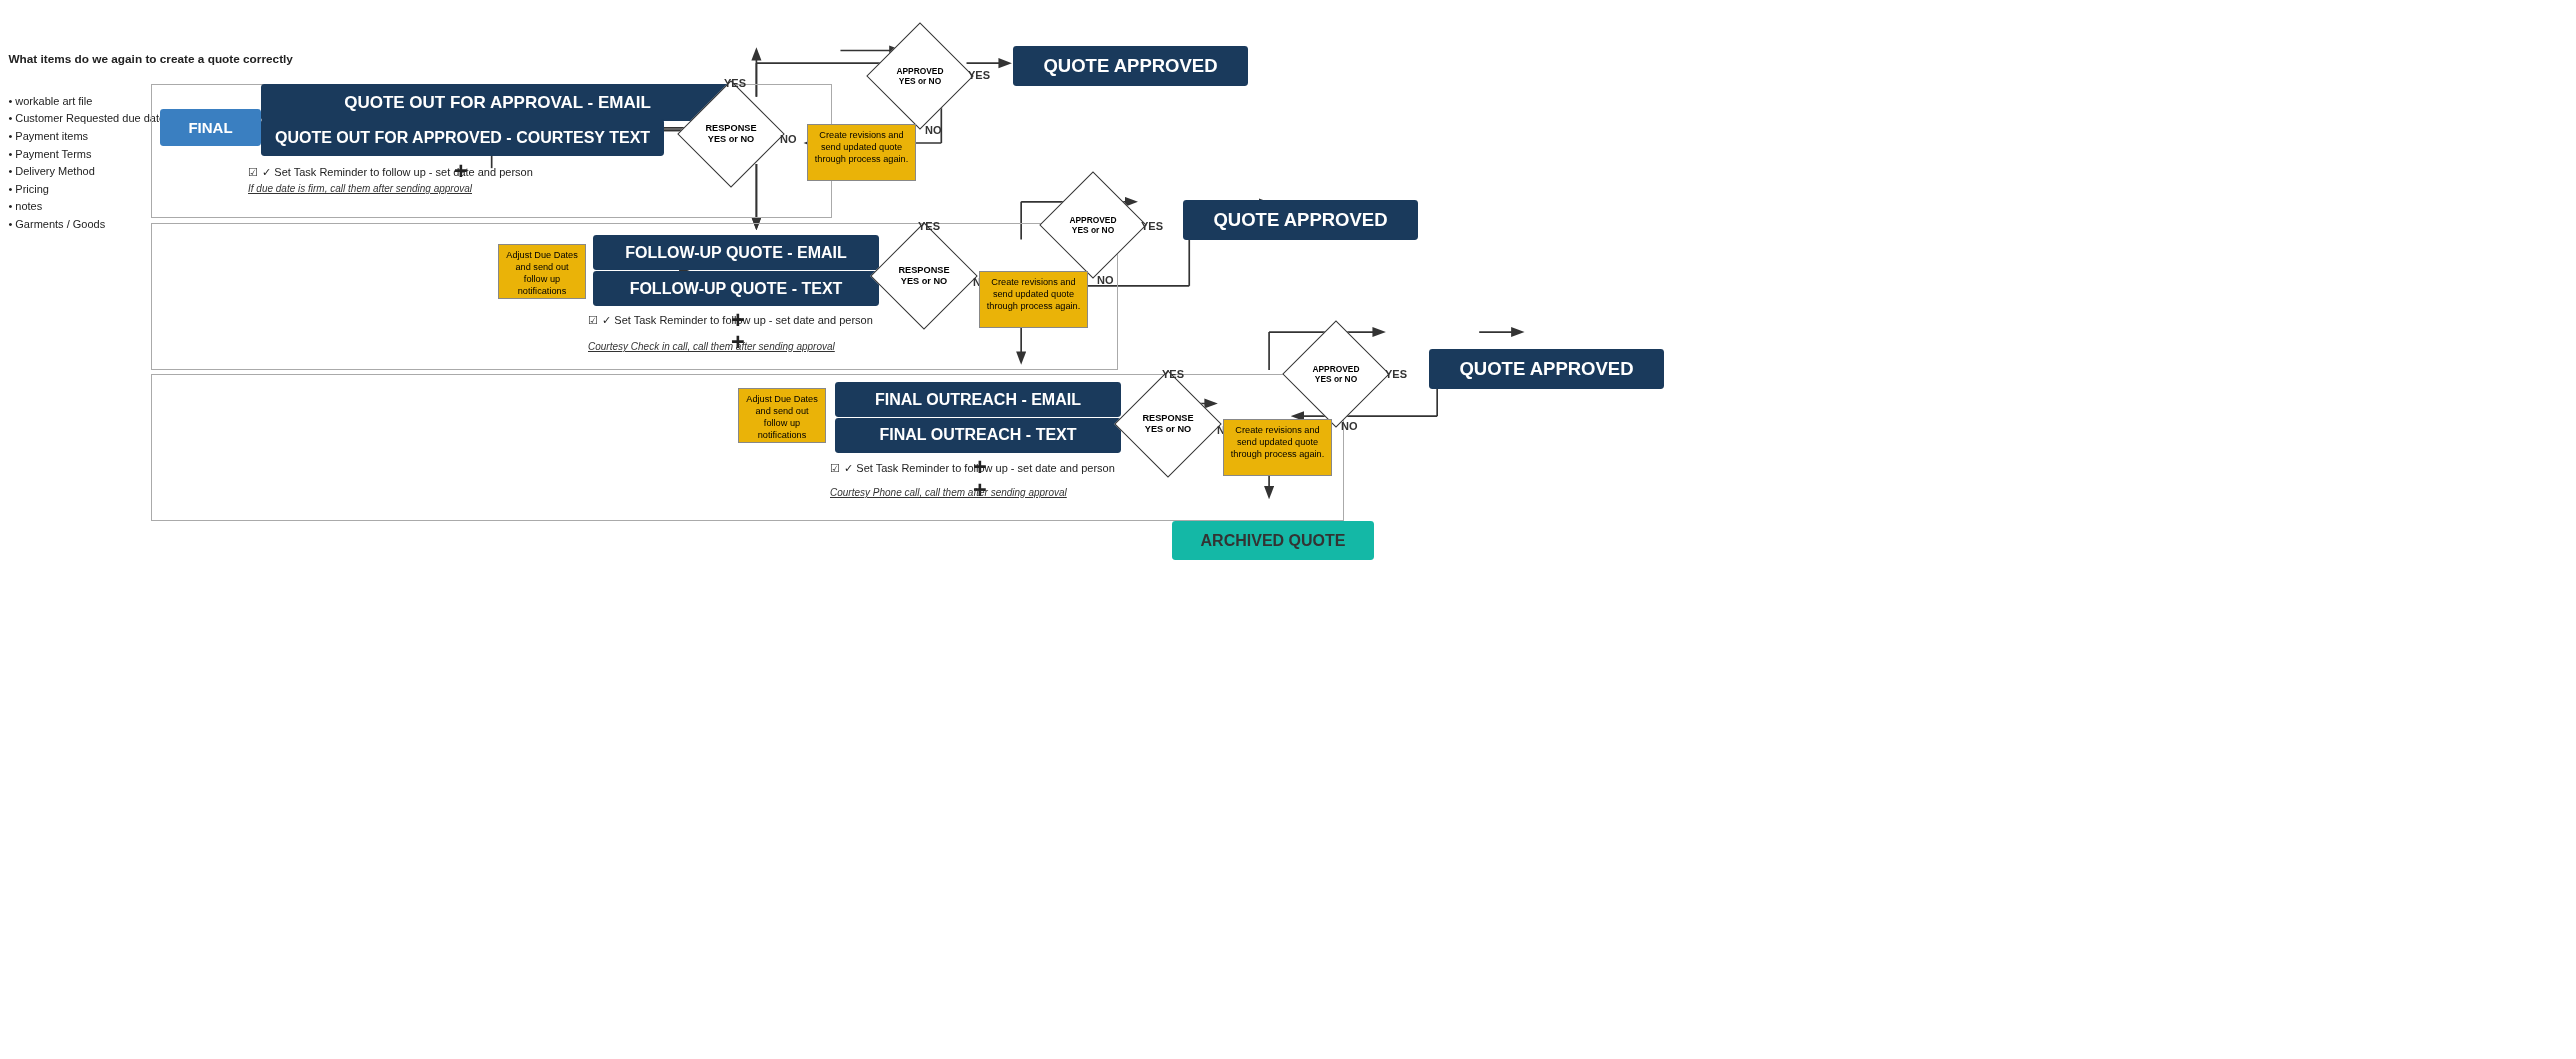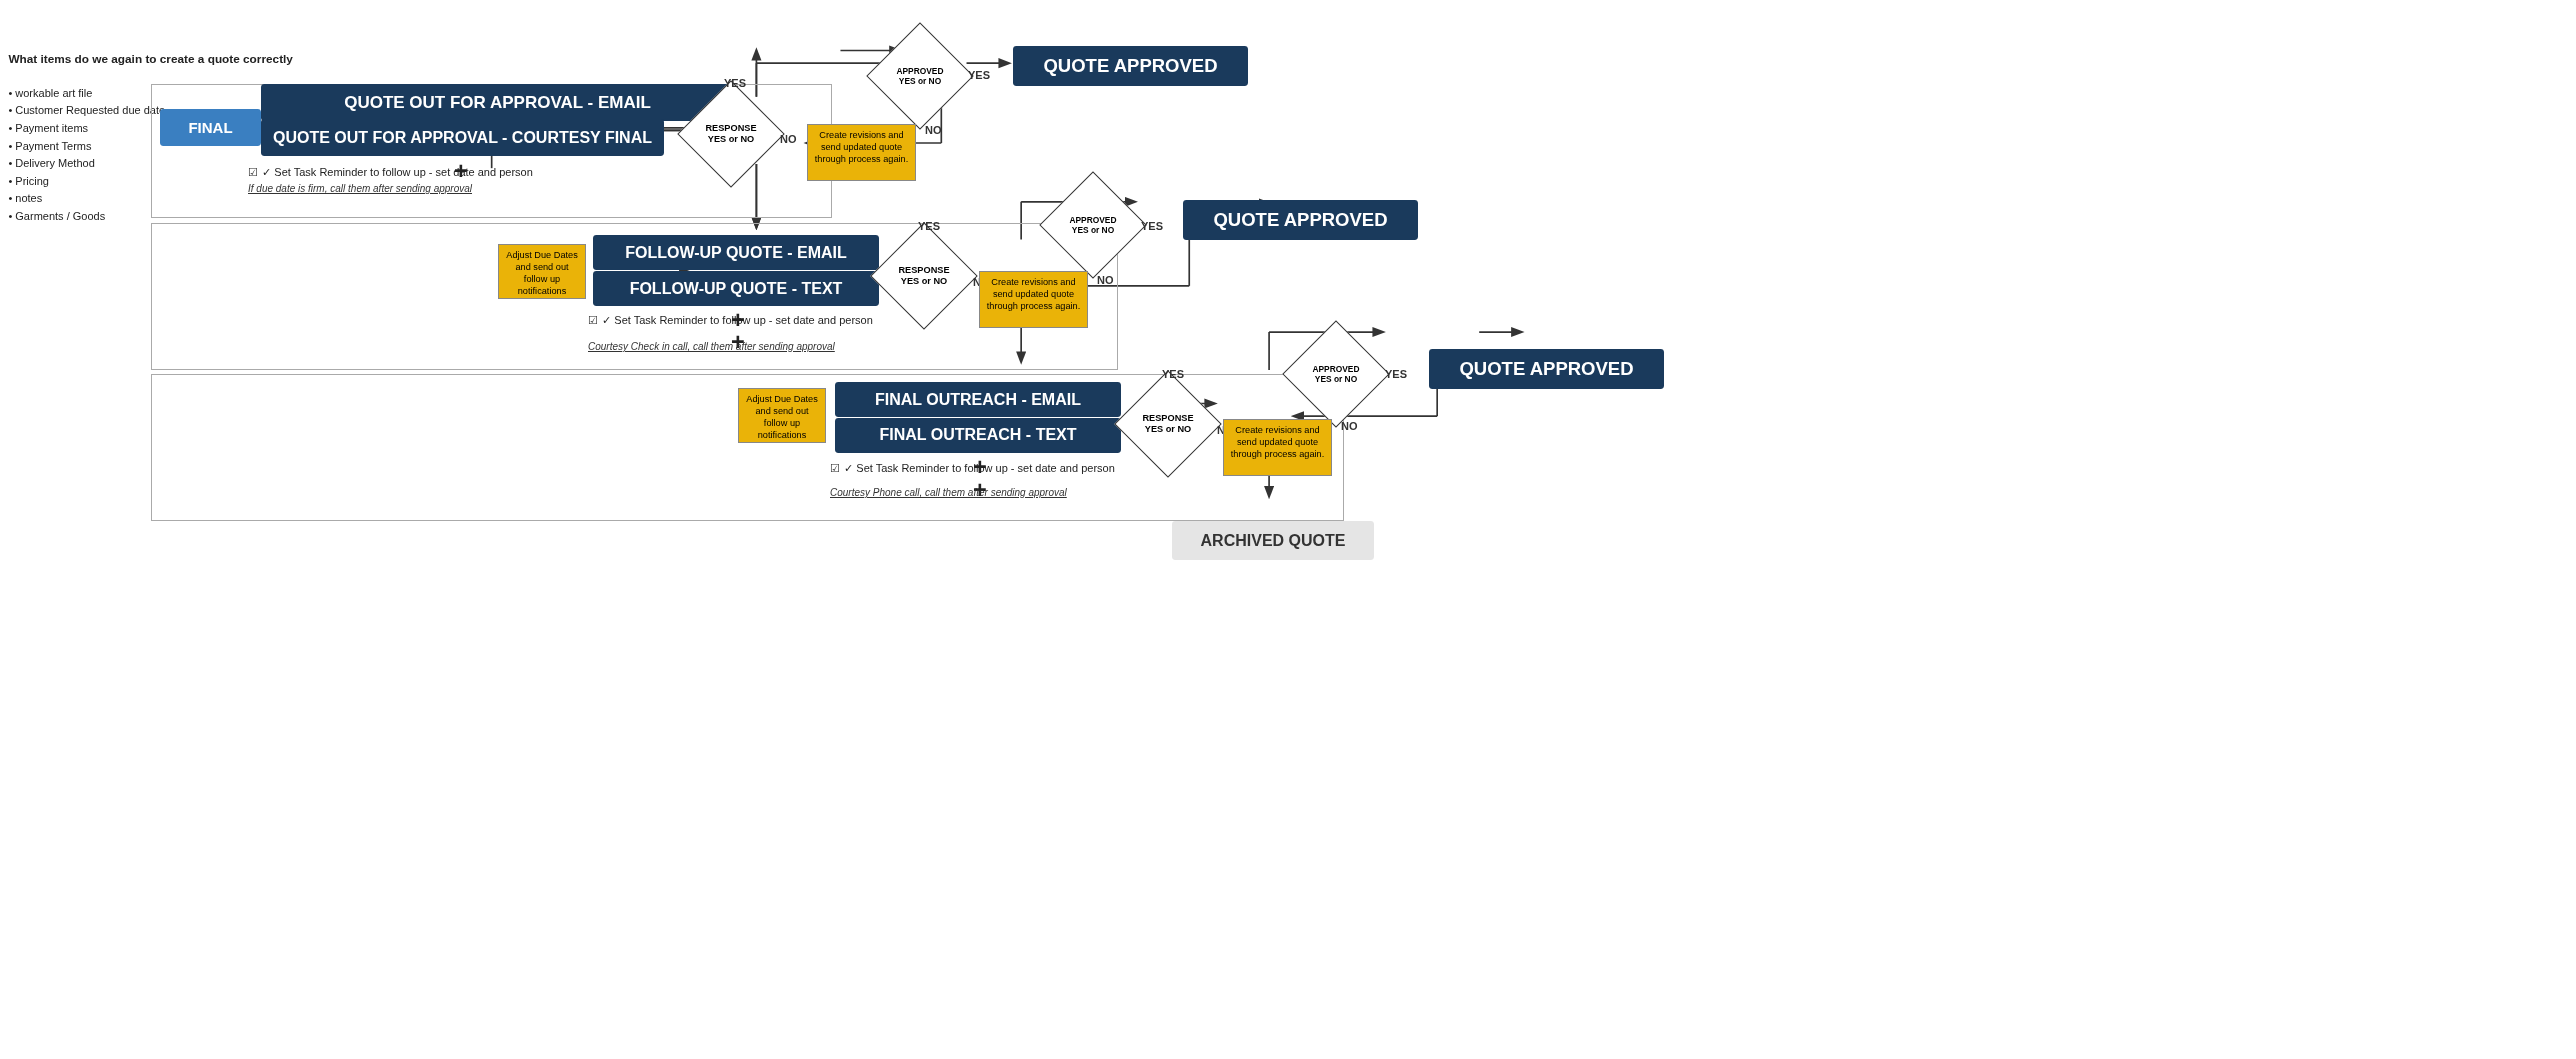--- a/index.html
+++ b/index.html
@@ -34,21 +34,21 @@
       color: #fff;
       font-weight: bold;
       font-size: 18.5px;
       padding: 8.4px 15px;
       border-radius: 3.4px;
       text-align: center;
       position: absolute;
       white-space: nowrap;
     }
     .box-gray {
-      background: #e5e5e5;
+      background: #14b8a6;
       color: #333;
       font-weight: bold;
       font-size: 17px;
       padding: 8.4px 15px;
       border-radius: 3.4px;
       text-align: center;
       position: absolute;
       white-space: nowrap;
     }
     
@@ -211,21 +211,21 @@
 
     <line x1="1710" y1="432" x2="1710" y2="495" stroke="#333" stroke-width="2"></line>
     <line x1="1710" y1="495" x2="1540" y2="495" stroke="#333" stroke-width="2" marker-end="url(#arrow)"></line>
 
     <line x1="1510" y1="520" x2="1510" y2="590" stroke="#333" stroke-width="2" marker-end="url(#arrow)"></line>
 
   </svg>
 
   <div class="left-info">
     <strong>What items do we again to create a quote correctly</strong>
-    <div style="margin-top:16px;">
+    <div style="margin-top:24px;">
       <div>• workable art file</div>
       <div>• Customer Requested due date</div>
       <div>• Payment items</div>
       <div>• Payment Terms</div>
       <div>• Delivery Method</div>
       <div>• Pricing</div>
       <div>• notes</div>
       <div>• Garments / Goods</div>
     </div>
   </div>
@@ -236,21 +236,21 @@
     <span>FINAL</span>
   </div>
 
   <div class="box-dark" style="left:261px; top:84px; width:473px; height:37px; font-size:17px; display:flex; align-items:center; justify-content:center;">
     <span>QUOTE OUT FOR APPROVAL - EMAIL</span>
   </div>
 
   <div class="plus-sign" style="left:454px; top:124px;">+</div>
 
   <div class="box-dark" style="left:261px; top:119px; width:403px; height:37px; font-size:16px; display:flex; align-items:center; justify-content:center;">
-    <span>QUOTE OUT FOR APPROVAL - COURTESY FINAL</span>
+    <span>QUOTE OUT FOR APPROVED - COURTESY TEXT</span>
   </div>
 
   <div class="plus-sign" style="left:454px; top:158px;">+</div>
 
   <div class="checkbox-label" style="left:248px; top:166px;">
     <span>☑</span>
     <span>✓ Set Task Reminder to follow up - set date and person</span>
   </div>
 
   <div class="italic-label" style="left:248px; top:183px; font-size:10px;">

